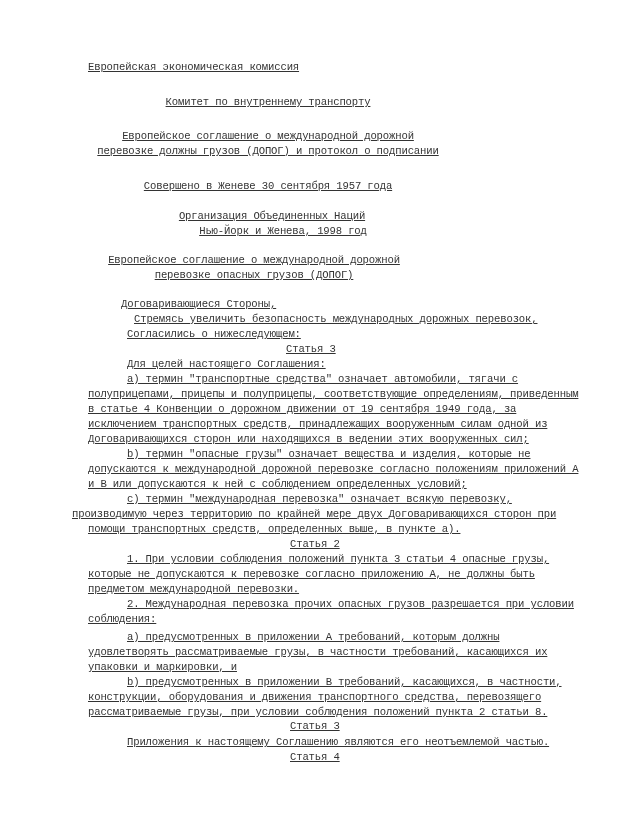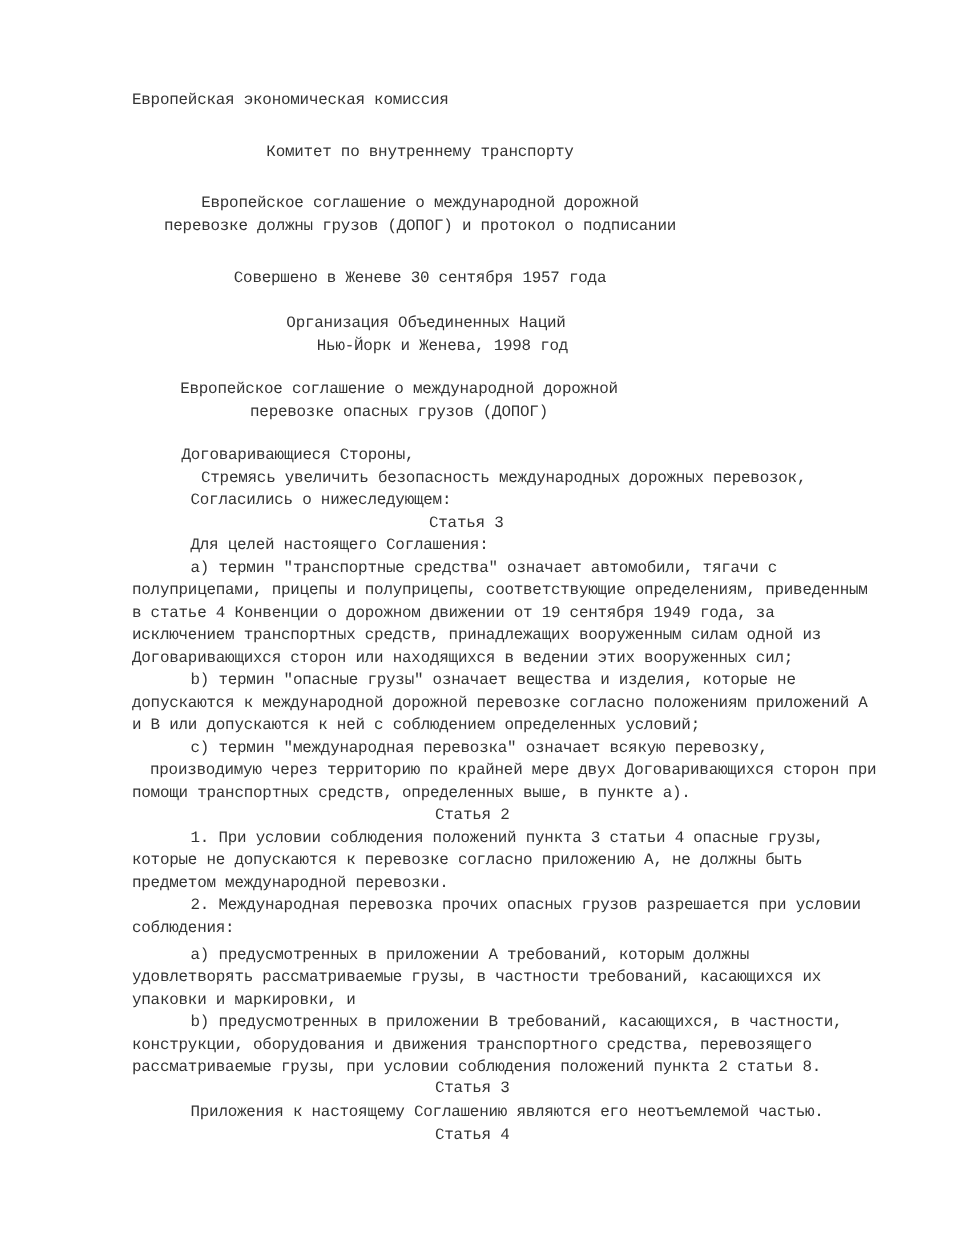--- a/index.html
+++ b/index.html
@@ -1,19 +1,19 @@
 <!DOCTYPE html>
 <html><head>
 <meta charset="utf-8">
 <style>
   html, body { margin: 0; padding: 0; background: #ffffff; }
   body { width: 640px; height: 828px; position: relative; overflow: hidden;
          font-family: "Liberation Mono", "DejaVu Sans Mono", monospace; color: #333; }
-  .ln { position: absolute; font-size: 10.6px; line-height: 13px; white-space: pre; letter-spacing: -0.15px; }
-  .c { left: 12px; width: 536px; text-align: center; }
+  .ln { position: absolute; font-size: 10.6px; line-height: 13px; white-space: pre; letter-spacing: -0.15px; text-decoration: underline; }
+  .c { left: 0; width: 536px; text-align: center; }
 </style>
 </head>
 <body>
 
 <div>
   <div class="ln" style="left:88px;top:61px">Европейская экономическая комиссия</div>
   <div class="ln c" style="top:96px">Комитет по внутреннему транспорту</div>
   <div class="ln c" style="top:130px">Европейское соглашение о международной дорожной</div>
   <div class="ln c" style="top:145px">перевозке должны грузов (ДОПОГ) и протокол о подписании</div>
   <div class="ln c" style="top:180px">Совершено в Женеве 30 сентября 1957 года</div>
@@ -30,21 +30,21 @@
   <div class="ln" style="left:127px;top:358px">Для целей настоящего Соглашения:</div>
   <div class="ln" style="left:127px;top:373px">а) термин "транспортные средства" означает автомобили, тягачи с</div>
   <div class="ln" style="left:88px;top:388px">полуприцепами, прицепы и полуприцепы, соответствующие определениям, приведенным</div>
   <div class="ln" style="left:88px;top:403px">в статье 4 Конвенции о дорожном движении от 19 сентября 1949 года, за</div>
   <div class="ln" style="left:88px;top:418px">исключением транспортных средств, принадлежащих вооруженным силам одной из</div>
   <div class="ln" style="left:88px;top:433px">Договаривающихся сторон или находящихся в ведении этих вооруженных сил;</div>
   <div class="ln" style="left:127px;top:448px">b) термин "опасные грузы" означает вещества и изделия, которые не</div>
   <div class="ln" style="left:88px;top:463px">допускаются к международной дорожной перевозке согласно положениям приложений А</div>
   <div class="ln" style="left:88px;top:478px">и В или допускаются к ней с соблюдением определенных условий;</div>
   <div class="ln" style="left:127px;top:493px">с) термин "международная перевозка" означает всякую перевозку,</div>
-  <div class="ln" style="left:100px;top:508px">производимую через территорию по крайней мере двух Договаривающихся сторон при</div>
+  <div class="ln" style="left:72px;top:508px">производимую через территорию по крайней мере двух Договаривающихся сторон при</div>
   <div class="ln" style="left:88px;top:523px">помощи транспортных средств, определенных выше, в пункте а).</div>
 
   <div class="ln" style="left:290px;top:538px">Статья 2</div>
   <div class="ln" style="left:127px;top:553px">1. При условии соблюдения положений пункта 3 статьи 4 опасные грузы,</div>
   <div class="ln" style="left:88px;top:568px">которые не допускаются к перевозке согласно приложению А, не должны быть</div>
   <div class="ln" style="left:88px;top:583px">предметом международной перевозки.</div>
   <div class="ln" style="left:127px;top:598px">2. Международная перевозка прочих опасных грузов разрешается при условии</div>
   <div class="ln" style="left:88px;top:613px">соблюдения:</div>
   <div class="ln" style="left:127px;top:631px">а) предусмотренных в приложении А требований, которым должны</div>
   <div class="ln" style="left:88px;top:646px">удовлетворять рассматриваемые грузы, в частности требований, касающихся их</div>

